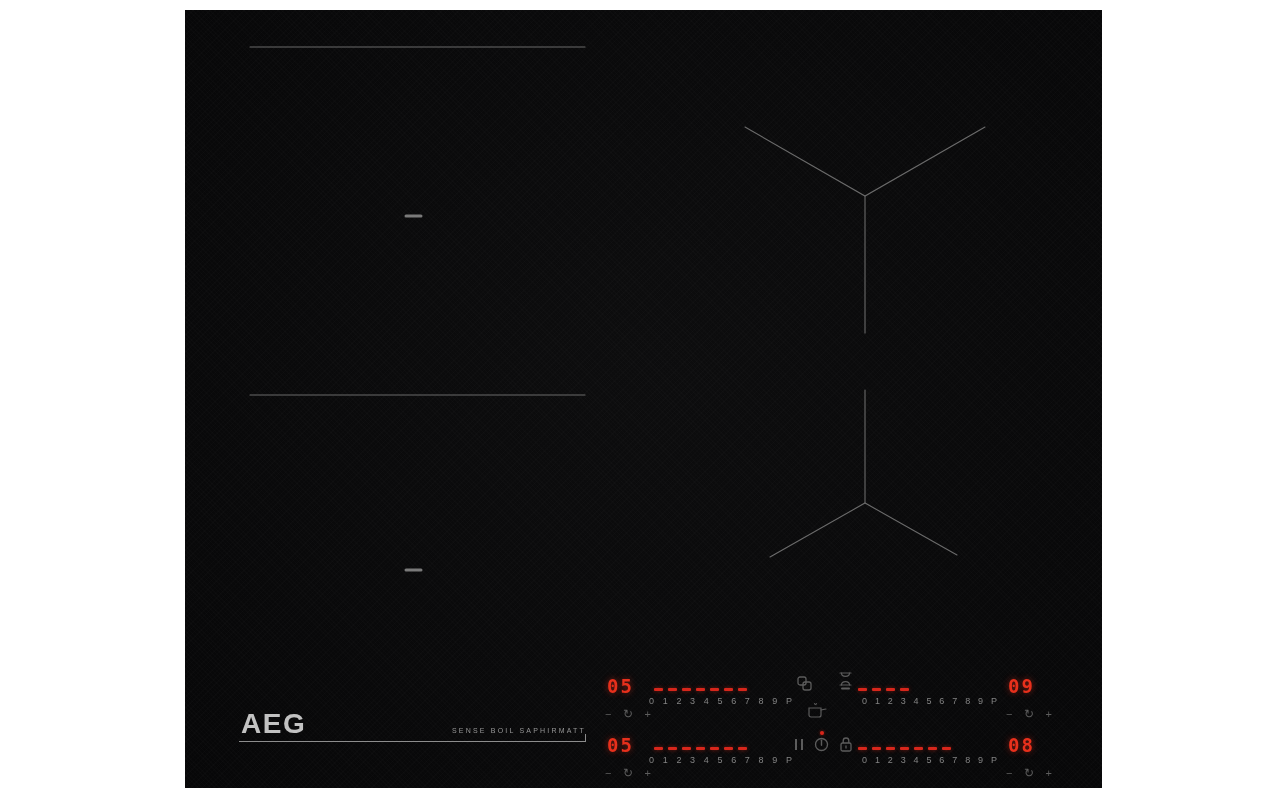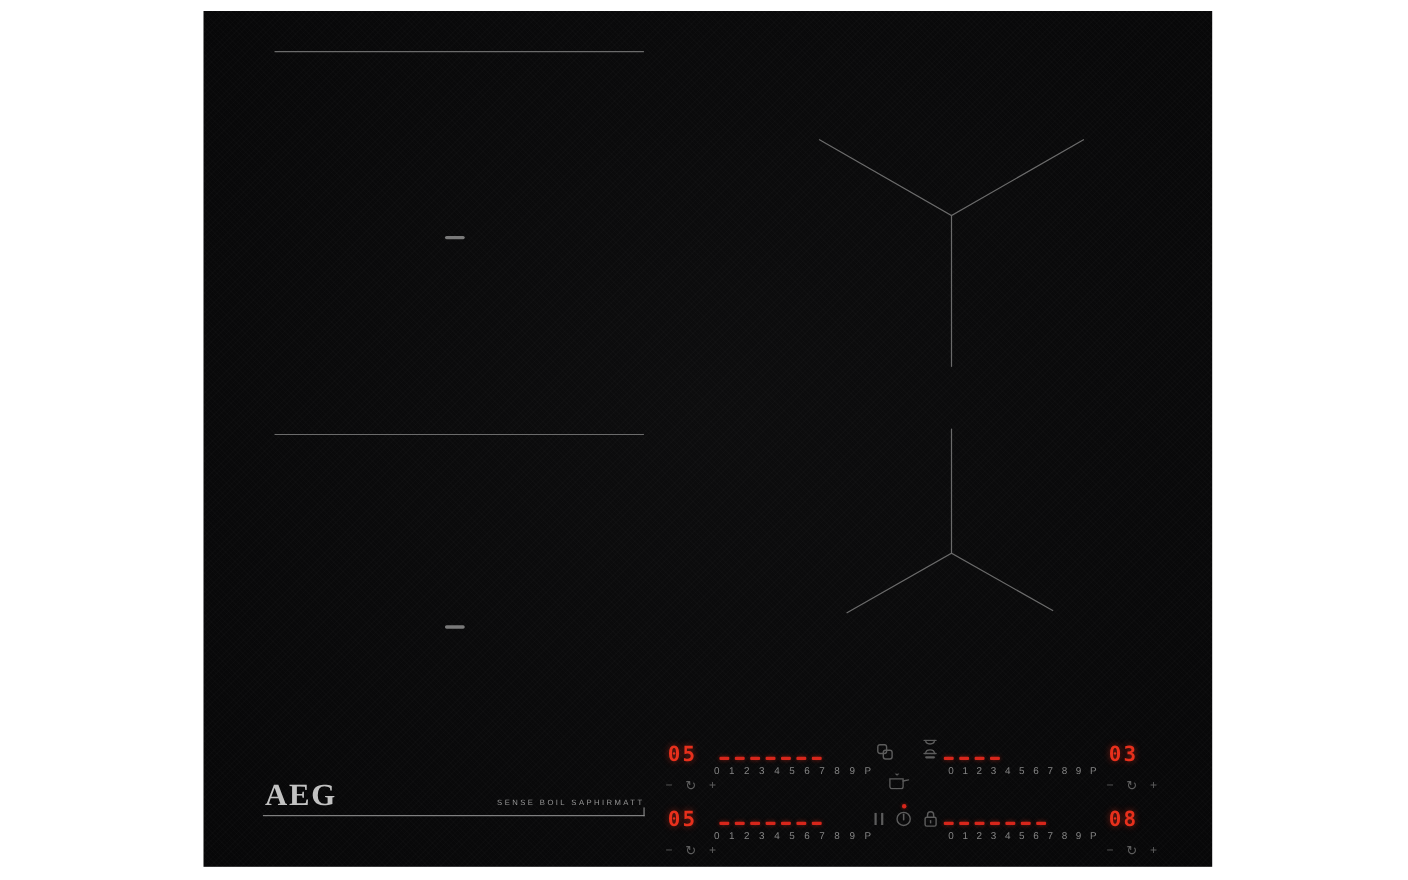--- a/index.html
+++ b/index.html
@@ -10,21 +10,21 @@
   .hob{position:absolute;left:185px;top:10px;width:917px;height:778px;
     background:
       repeating-linear-gradient(45deg, rgba(255,255,255,0.012) 0 1px, transparent 1px 3px),
       repeating-linear-gradient(-45deg, rgba(255,255,255,0.01) 0 1px, transparent 1px 4px),
       radial-gradient(ellipse at 50% 45%, #0d0d0e 0%, #09090a 68%, #070708 100%);
   }
   .markers{position:absolute;left:0;top:0;pointer-events:none;}
 
   
   .brand{position:absolute;left:56px;top:700px;font-size:28px;font-weight:bold;
-    color:#c2c2c2;letter-spacing:1.5px;line-height:1;font-family:Liberation Serif, serif;}
+    color:#c2c2c2;letter-spacing:1.5px;line-height:1;}
   .series{position:absolute;left:250px;top:717px;width:151px;text-align:right;
     font-size:7px;letter-spacing:2.2px;color:#979797;white-space:nowrap;}
   .brandline{position:absolute;left:54px;top:731px;width:347px;height:1px;background:#8d8d8d;}
   .brandtick{position:absolute;left:400px;top:724px;width:1px;height:8px;background:#8d8d8d;}
 
   
   .seg{position:absolute;font-family:"DejaVu Sans Mono", monospace;font-weight:bold;
     font-size:19px;line-height:1;color:#e8301c;letter-spacing:2px;
     text-shadow:0 0 6px rgba(235,45,25,0.55);}
 
@@ -144,21 +144,21 @@
         <span>2</span>
         <span>3</span>
         <span>4</span>
         <span>5</span>
         <span>6</span>
         <span>7</span>
         <span>8</span>
         <span>9</span>
         <span>P</span>
       </div>
-    <div class="seg" style="left:823px;top:667px;">03</div>
+    <div class="seg" style="left:823px;top:667px;">09</div>
     <div class="cluster" style="left:821px;top:698px;">
       <span>−</span>
       <span class="t">↻</span>
       <span>+</span>
     </div>
 
     <div class="dashrow" style="left:673px;top:737px;">
         <div class="dash"></div>
         <div class="dash"></div>
         <div class="dash"></div>

